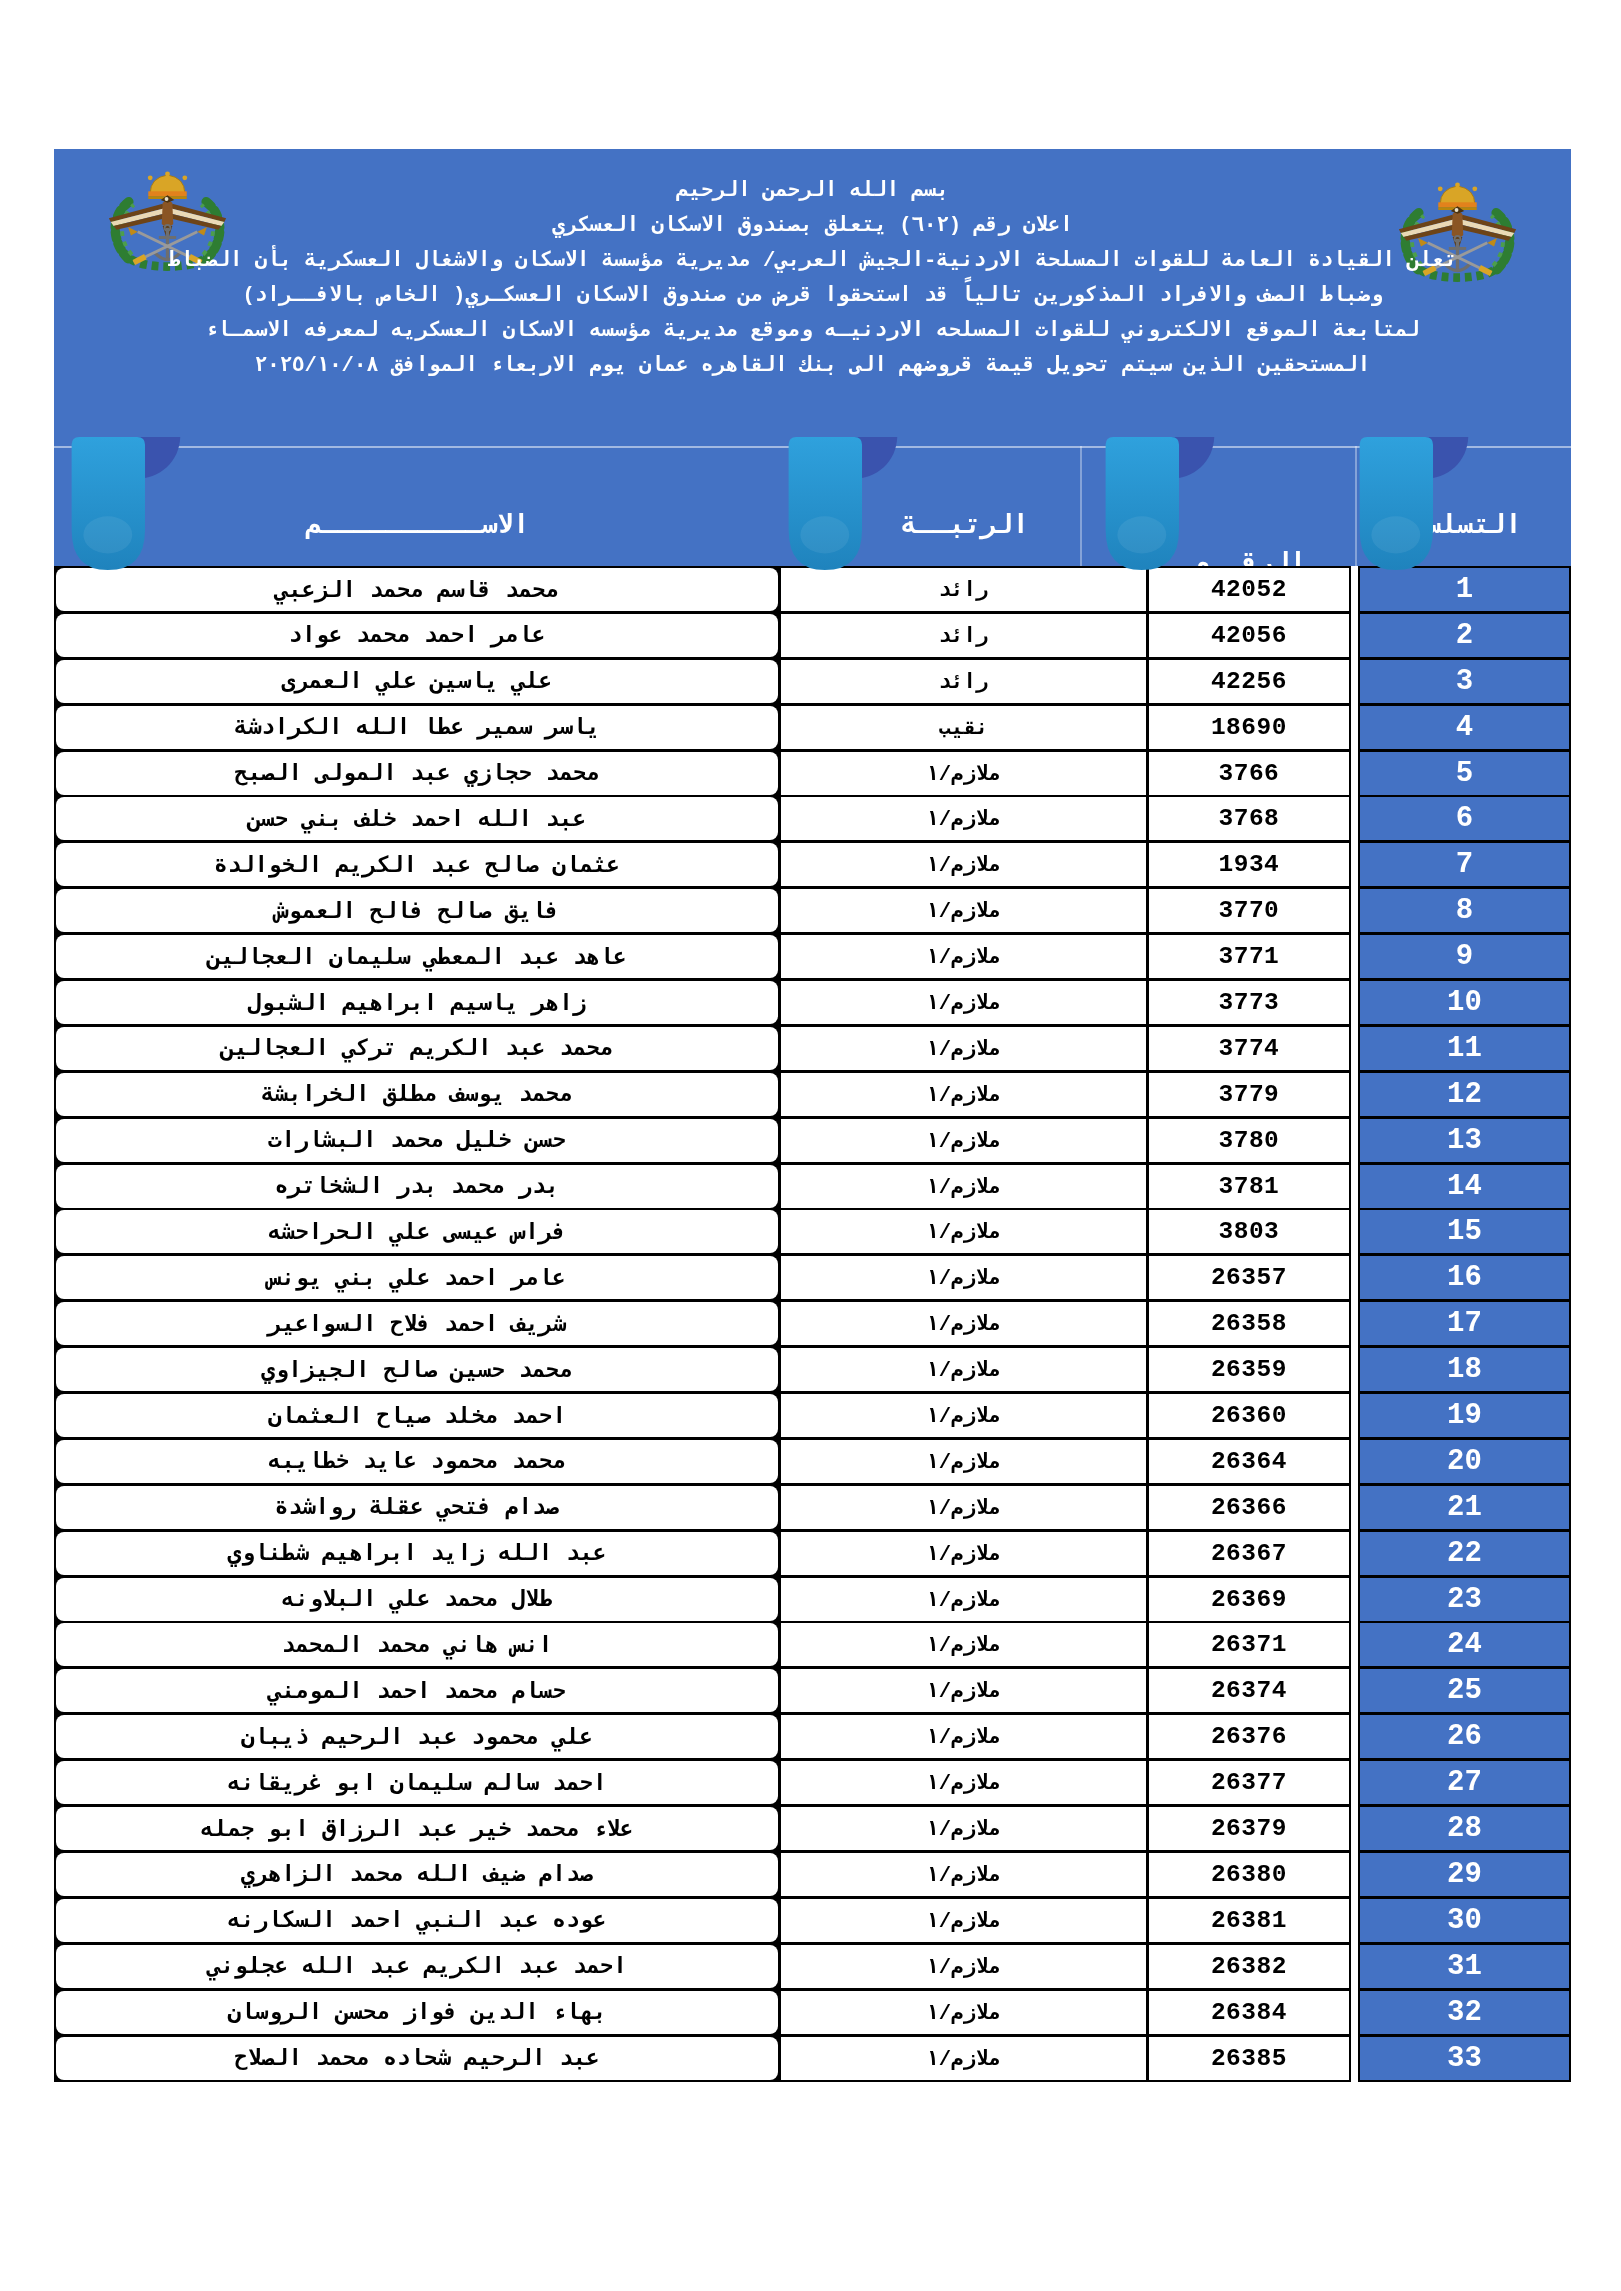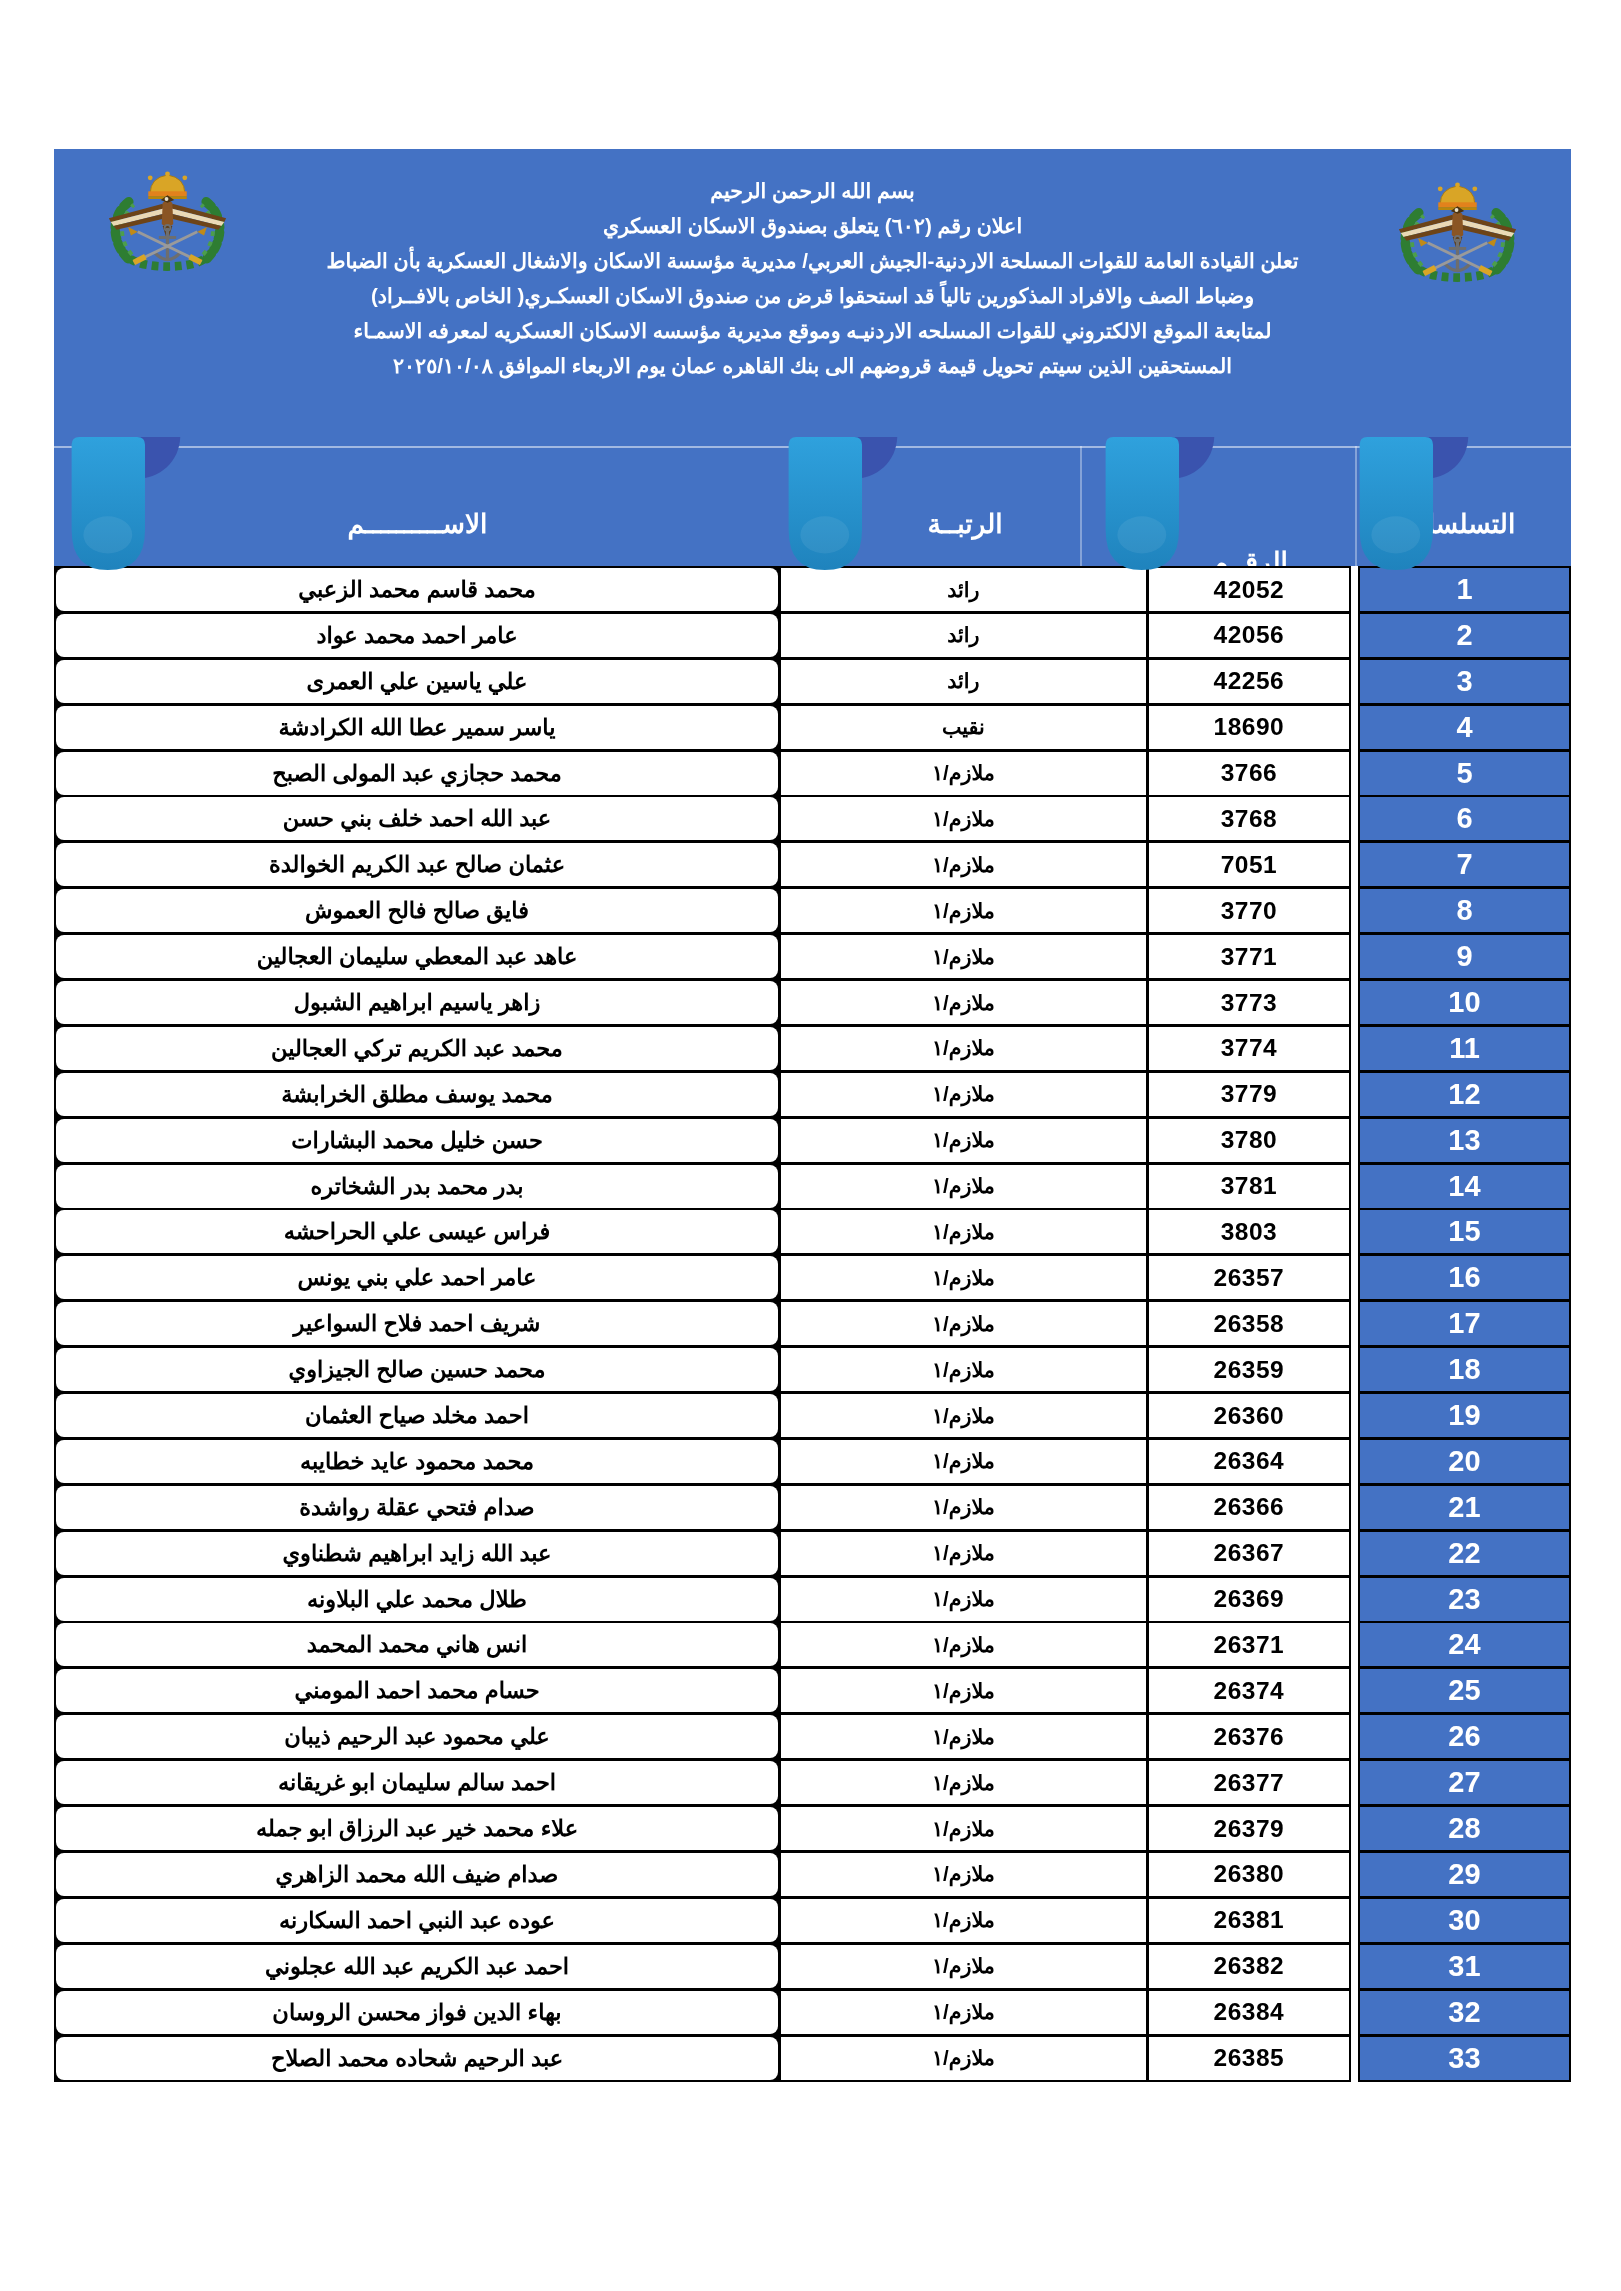--- a/index.html
+++ b/index.html
@@ -1,17 +1,17 @@
 <!DOCTYPE html>
 <html lang="ar"><head>
 <meta charset="utf-8">
 <style>
   html,body{margin:0;padding:0;background:#ffffff;}
   .page{position:relative;width:1621px;height:2292px;background:#ffffff;overflow:hidden;
-        font-family:Liberation Sans, sans-serif;}
+        font-family:Liberation Mono, monospace;}
   
   .banner{position:absolute;left:54px;top:149px;width:1517px;height:417px;background:#4472C4;}
   .banner-text{position:absolute;left:78px;right:78px;top:23.5px;text-align:center;direction:rtl;}
   .banner-line{white-space:nowrap;line-height:35px;font-size:20.6px;font-weight:bold;color:#ffffff;}
   .band-sep{position:absolute;left:0;top:297px;width:100%;height:2px;background:rgba(255,255,255,.5);}
   .vline{position:absolute;top:297px;height:120px;width:2px;background:rgba(255,255,255,.35);}
   .vline.v1{left:1026px;} .vline.v2{left:1301px;}
   .emblem{position:absolute;width:125px;height:110px;}
   .emblem-left{left:51px;top:19.6px;}
   .emblem-right{left:1341px;top:31px;}
@@ -157,21 +157,21 @@
   <div class="cell name-cell" dir="rtl">محمد حجازي عبد المولى الصبح</div>
   <div class="cell rank-cell" dir="rtl">ملازم/١</div>
   <div class="cell number-cell">3766</div>
 
   <div class="cell name-cell" dir="rtl">عبد الله احمد خلف بني حسن</div>
   <div class="cell rank-cell" dir="rtl">ملازم/١</div>
   <div class="cell number-cell">3768</div>
 
   <div class="cell name-cell" dir="rtl">عثمان صالح عبد الكريم الخوالدة</div>
   <div class="cell rank-cell" dir="rtl">ملازم/١</div>
-  <div class="cell number-cell">7051</div>
+  <div class="cell number-cell">1934</div>
 
   <div class="cell name-cell" dir="rtl">فايق  صالح فالح العموش</div>
   <div class="cell rank-cell" dir="rtl">ملازم/١</div>
   <div class="cell number-cell">3770</div>
 
   <div class="cell name-cell" dir="rtl">عاهد عبد المعطي سليمان العجالين</div>
   <div class="cell rank-cell" dir="rtl">ملازم/١</div>
   <div class="cell number-cell">3771</div>
 
   <div class="cell name-cell" dir="rtl">زاهر ياسيم ابراهيم الشبول</div>

